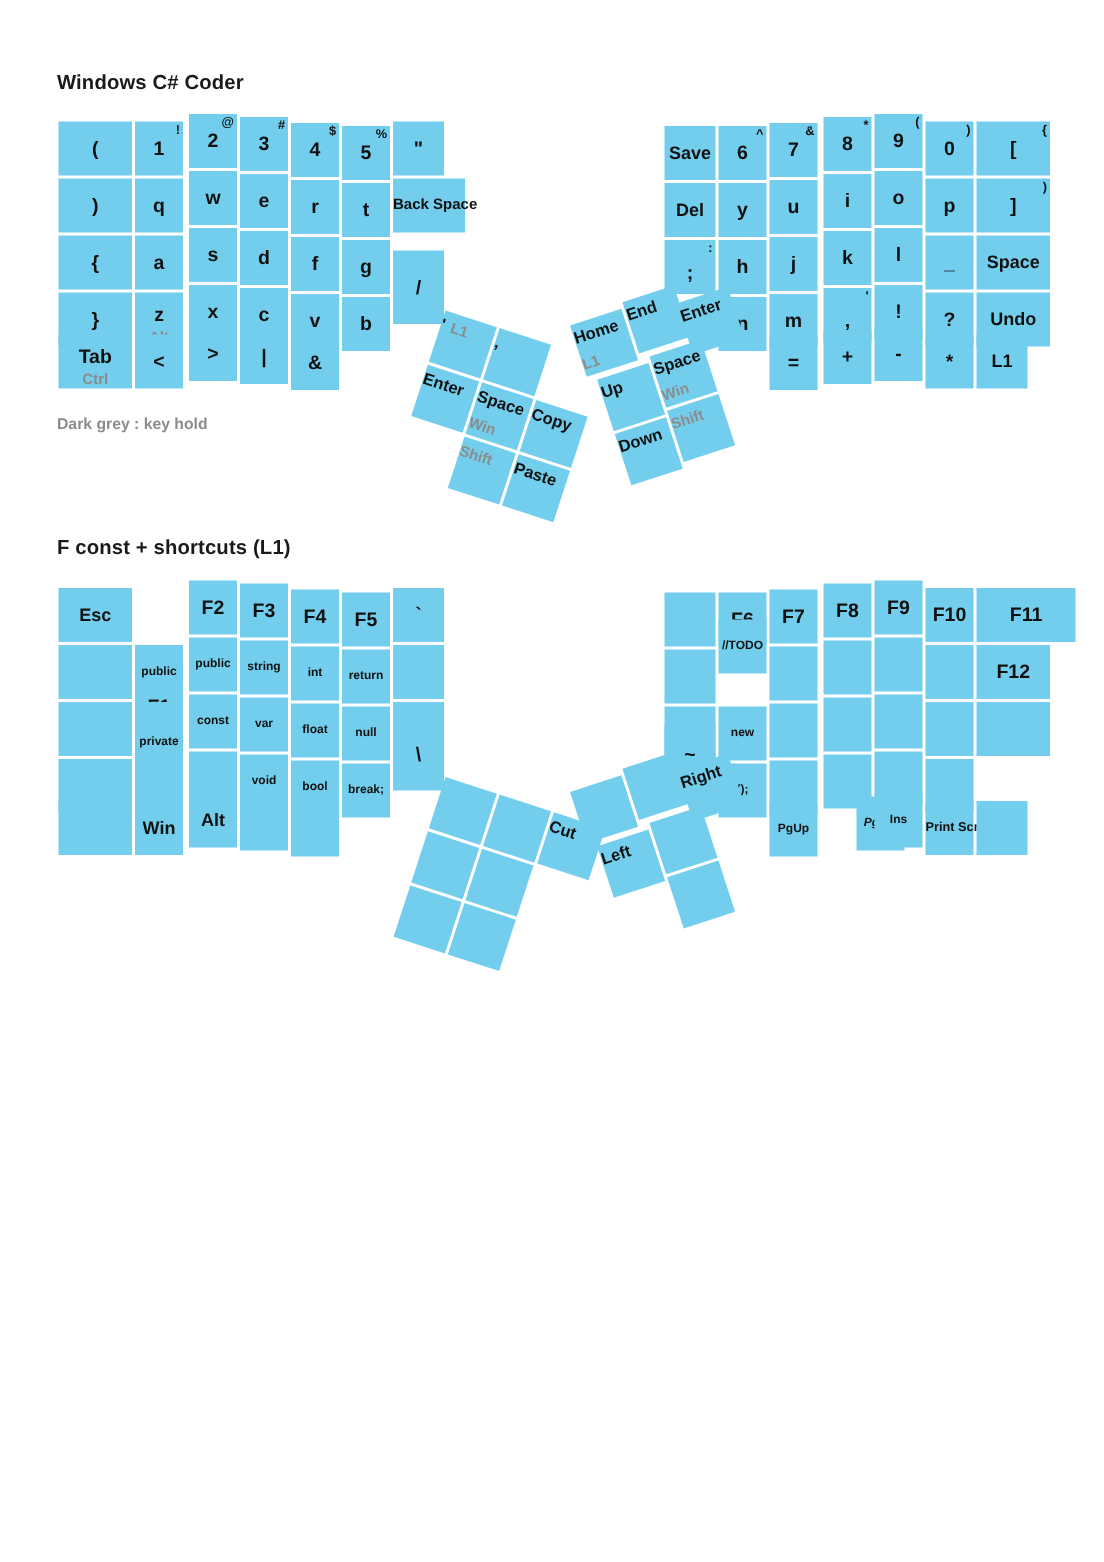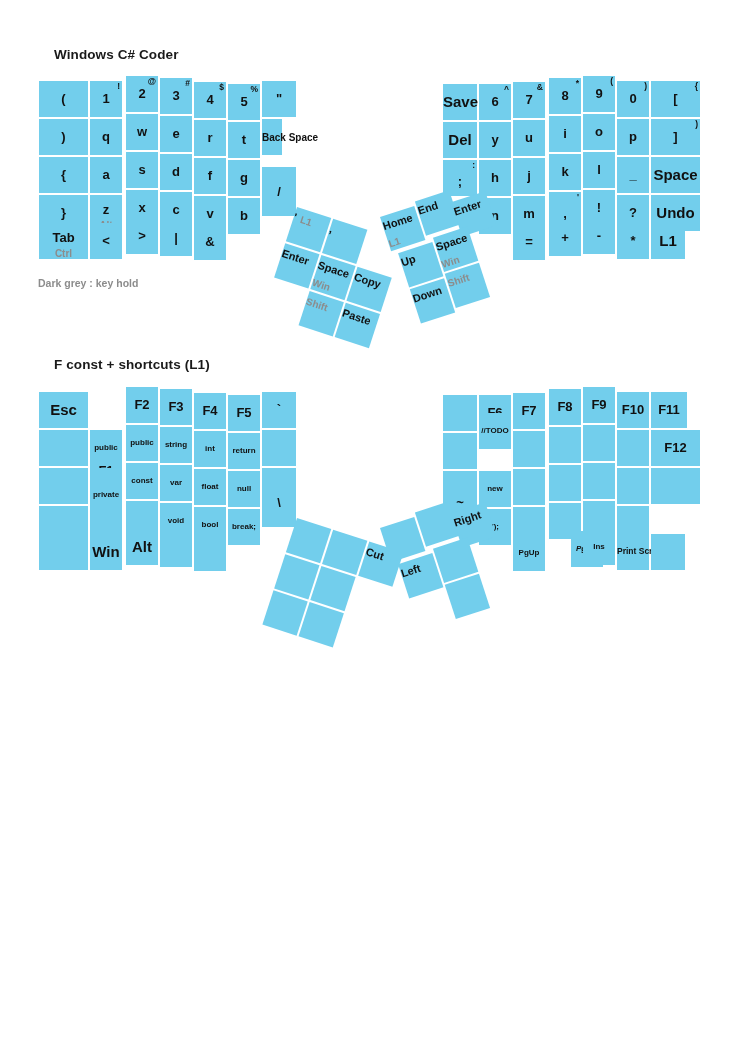--- a/index.html
+++ b/index.html
@@ -15,21 +15,20 @@
     color: #1a1a1a;
     overflow: hidden;
   }
   .layer-title {
     position: absolute;
     font-size: 13.5px;
     font-weight: bold;
     color: #1a1a1a;
     letter-spacing: 0.1px;
     white-space: nowrap;
-    margin-left: 16px;
   }
   .note {
     position: absolute;
     font-size: 10.5px;
     font-weight: bold;
     color: #8c8c8c;
     white-space: nowrap;
   }
   .kb {
     position: absolute;
@@ -48,21 +47,21 @@
   
   .lbl.c {
     left: 0; right: 0;
     top: 50%;
     transform: translateY(-50%);
     font-size: 13px;
     font-weight: bold;
     color: #111111;
   }
   .lbl.c.sm {
-    font-size: 15px;
+    font-size: 12px;
   }
   .lbl.c.xs {
     font-size: 9px;
     font-weight: bold;
   }
   .lbl.c.tiny {
     font-size: 8px;
     font-weight: bold;
   }
   
@@ -151,21 +150,21 @@
   </div>
   <div class="key" style="left:160px; top:116px; width:32px; height:36px;">
     <span class="lbl c">e</span>
   </div>
   <div class="key" style="left:194px; top:120px; width:32px; height:36px;">
     <span class="lbl c">r</span>
   </div>
   <div class="key" style="left:228px; top:122px; width:32px; height:36px;">
     <span class="lbl c">t</span>
   </div>
-  <div class="key" style="left:262px; top:119px; width:20px; height:36px;">
+  <div class="key" style="left:262px; top:119px; width:48px; height:36px;">
     <span class="lbl c2">Back Space</span>
   </div>
 
   <div class="key" style="left:39px; top:157px; width:49px; height:36px;">
     <span class="lbl c">{</span>
   </div>
   <div class="key" style="left:90px; top:157px; width:32px; height:36px;">
     <span class="lbl c">a</span>
   </div>
   <div class="key" style="left:126px; top:152px; width:32px; height:36px;">
@@ -535,21 +534,21 @@
   </div>
   <div class="key" style="left:549px; top:389px; width:32px; height:36px;">
     <span class="lbl c">F8</span>
   </div>
   <div class="key" style="left:583px; top:387px; width:32px; height:36px;">
     <span class="lbl c">F9</span>
   </div>
   <div class="key" style="left:617px; top:392px; width:32px; height:36px;padding-left:15px;">
     <span class="lbl c">F10</span>
   </div>
-  <div class="key" style="left:651px; top:392px; width:36px; height:36px;">
+  <div class="key" style="left:651px; top:392px; width:66px; height:36px;">
     <span class="lbl c">F11</span>
   </div>
 
   <div class="key" style="left:443px; top:433px; width:34px; height:36px;">
     <span class="lbl c sm"></span>
   </div>
   <div class="key" style="left:479px; top:413px; width:32px; height:36px;">
     <span class="lbl c tiny">//TODO</span>
   </div>
   <div class="key" style="left:513px; top:431px; width:32px; height:36px;">

